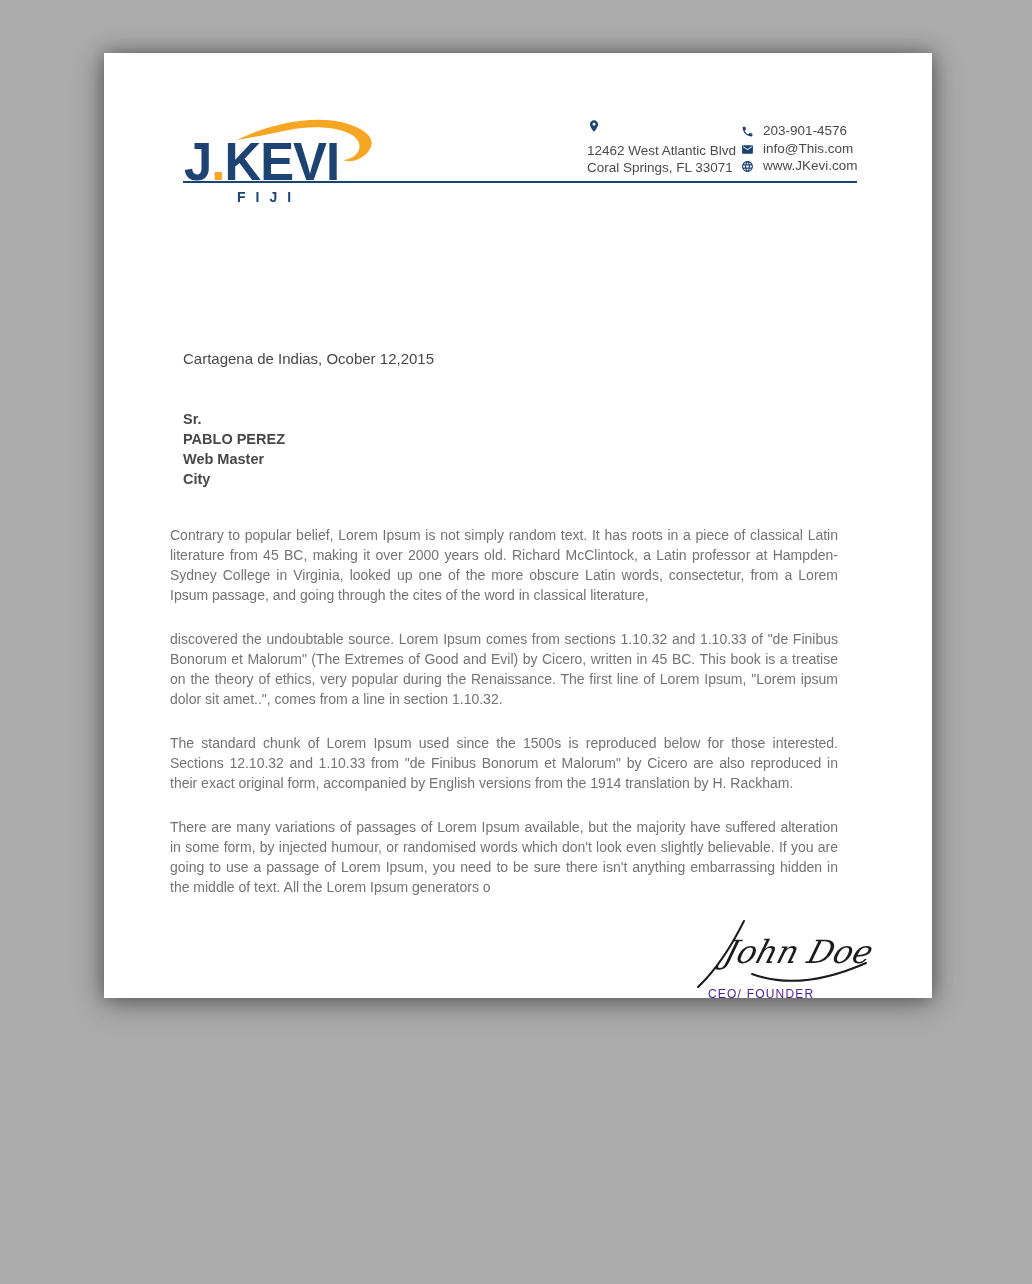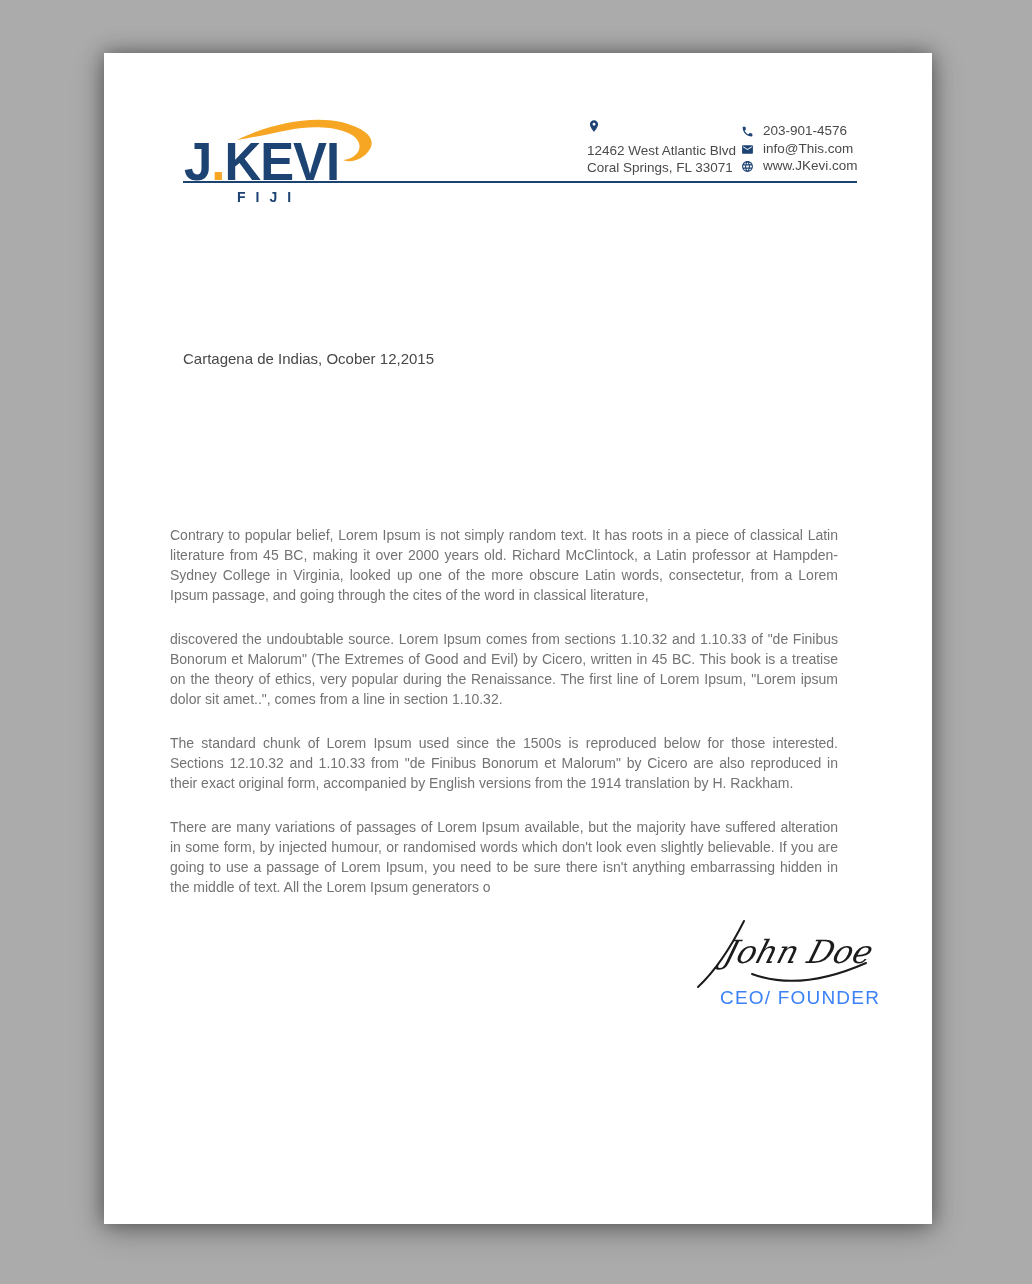--- a/index.html
+++ b/index.html
@@ -5,21 +5,21 @@
   html,body{margin:0;padding:0;}
   body{
     width:1032px;height:1284px;
     background:#ababab;
     position:relative;
     font-family:"Liberation Sans", sans-serif;
     overflow:hidden;
   }
   .paper{
     position:absolute;left:104px;top:53px;
-    width:828px;height:1171px;
+    width:828px;height:945px;
     background:#ffffff;
     box-shadow:0 0 18px rgba(0,0,0,.38), 0 6px 30px rgba(0,0,0,.28);
   }
 
   
   .logo-swoosh{position:absolute;left:133px;top:66px;width:144px;height:46px;}
   .logo-text{
     position:absolute;left:80px;top:86px;
     font-size:54px;font-weight:bold;line-height:44px;
     letter-spacing:-1px;color:#1d4373;
@@ -56,22 +56,22 @@
   .body-text{
     position:absolute;left:66px;top:472px;width:668px;
     font-size:14px;color:#737373;line-height:20px;
     text-align:justify;
   }
   .body-text p{margin:0 0 24px 0;}
 
   
   .signature{position:absolute;left:588px;top:862px;width:180px;}
   .sig-title{
-    margin-top:-6px;margin-left:28px;
-    font-size:19px;color:#3b82f6;letter-spacing:1.2px;
+    margin-top:-6px;margin-left:16px;
+    font-size:12px;color:#4c1d95;letter-spacing:1.2px;
     white-space:nowrap;
   }
 </style>
 </head>
 <body>
 
 <div class="paper">
 
   <div>
 
@@ -115,20 +115,26 @@
         <svg width="13" height="13" viewBox="0 0 24 24">
             <path fill="#1d4373" d="M11.99 2C6.47 2 2 6.48 2 12s4.47 10 9.99 10C17.52 22 22 17.52 22 12S17.52 2 11.99 2zm6.93 6h-2.95c-.32-1.25-.78-2.45-1.38-3.56 1.84.63 3.37 1.91 4.33 3.56zM12 4.04c.83 1.2 1.48 2.53 1.91 3.96h-3.82c.43-1.43 1.08-2.76 1.91-3.96zM4.26 14C4.1 13.36 4 12.69 4 12s.1-1.36.26-2h3.38c-.08.66-.14 1.32-.14 2 0 .68.06 1.34.14 2H4.26zm.82 2h2.95c.32 1.25.78 2.45 1.38 3.56-1.84-.63-3.37-1.9-4.33-3.56zm2.95-8H5.08c.96-1.66 2.49-2.93 4.33-3.56C8.81 5.55 8.35 6.75 9.03 8zM12 19.96c-.83-1.2-1.48-2.53-1.91-3.96h3.82c-.43 1.43-1.08 2.76-1.91 3.96zM14.34 14H9.66c-.09-.66-.16-1.32-.16-2 0-.68.07-1.35.16-2h4.68c.09.65.16 1.32.16 2 0 .68-.07 1.34-.16 2zm.25 5.56c.6-1.11 1.06-2.31 1.38-3.56h2.95c-.96 1.65-2.49 2.93-4.33 3.56zM16.36 14c.08-.66.14-1.32.14-2 0-.68-.06-1.34-.14-2h3.38c.16.64.26 1.31.26 2s-.1 1.36-.26 2h-3.38z"></path>
           </svg>
         <span>www.JKevi.com</span>
       </div>
     </div>
   </div>
 
   <div class="dateline">Cartagena de Indias, Ocober 12,2015</div>
 
+  <div class="recipient">
+    <div>Sr.</div>
+    <div>PABLO PEREZ</div>
+    <div>Web Master</div>
+    <div>City</div>
+  </div>
 
   <div class="body-text">
     <p>Contrary to popular belief, Lorem Ipsum is not simply random text. It has roots in a piece of classical Latin literature from 45 BC, making it over 2000 years old. Richard McClintock, a Latin professor at Hampden-Sydney College in Virginia, looked up one of the more obscure Latin words, consectetur, from a Lorem Ipsum passage, and going through the cites of the word in classical literature,</p>
     <p>discovered the undoubtable source. Lorem Ipsum comes from sections 1.10.32 and 1.10.33 of "de Finibus Bonorum et Malorum" (The Extremes of Good and Evil) by Cicero, written in 45 BC. This book is a treatise on the theory of ethics, very popular during the Renaissance. The first line of Lorem Ipsum, "Lorem ipsum dolor sit amet..", comes from a line in section 1.10.32.</p>
     <p>The standard chunk of Lorem Ipsum used since the 1500s is reproduced below for those interested. Sections 12.10.32 and 1.10.33 from "de Finibus Bonorum et Malorum" by Cicero are also reproduced in their exact original form, accompanied by English versions from the 1914 translation by H. Rackham.</p>
     <p>There are many variations of passages of Lorem Ipsum available, but the majority have suffered alteration in some form, by injected humour, or randomised words which don't look even slightly believable. If you are going to use a passage of Lorem Ipsum, you need to be sure there isn't anything embarrassing hidden in the middle of text. All the Lorem Ipsum generators o</p>
   </div>
 
   <div class="signature">
     <svg width="180" height="74" viewBox="0 0 180 74">

